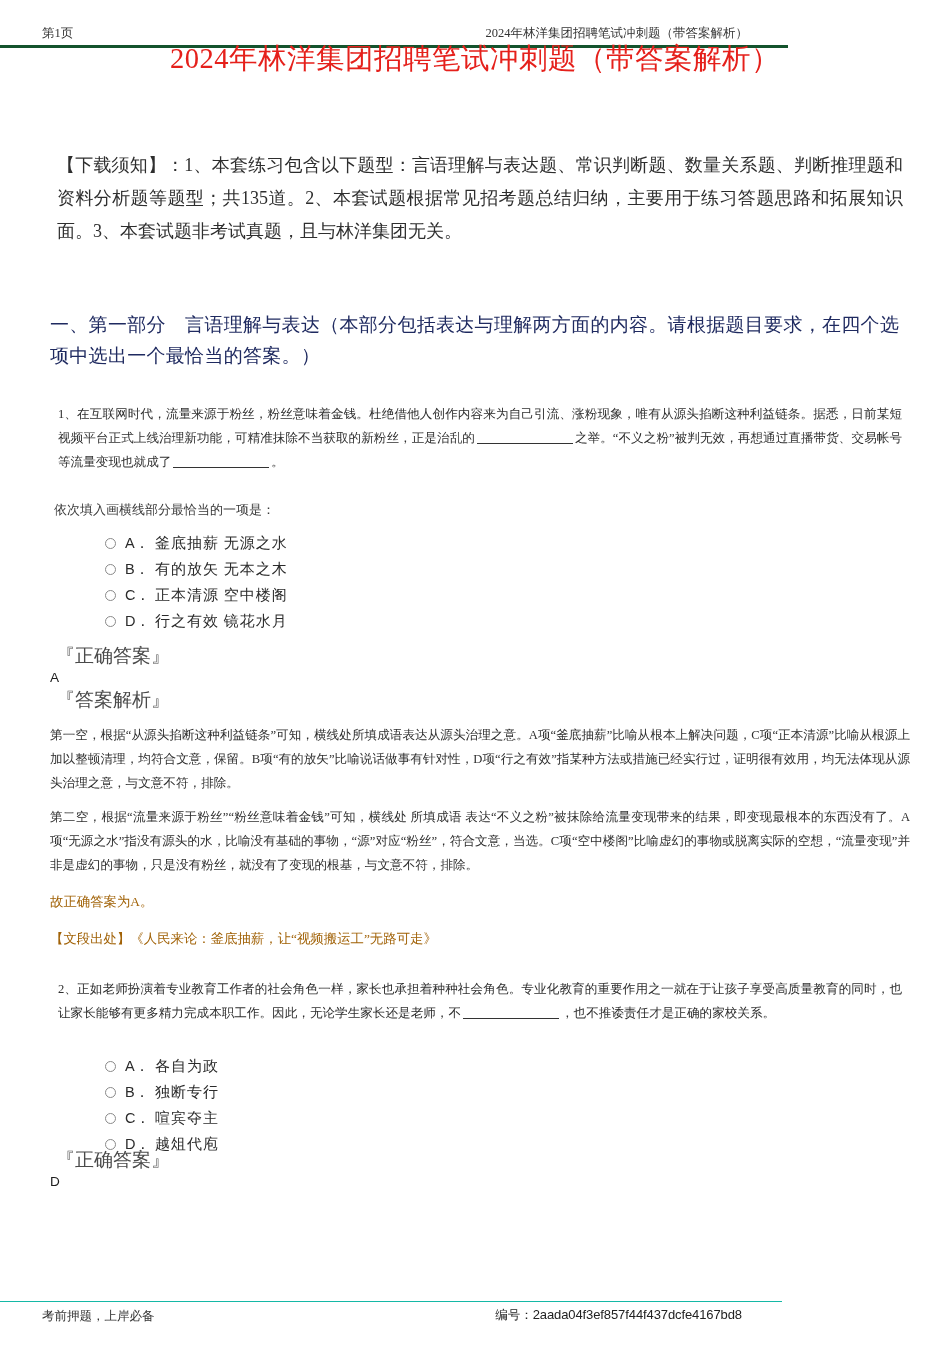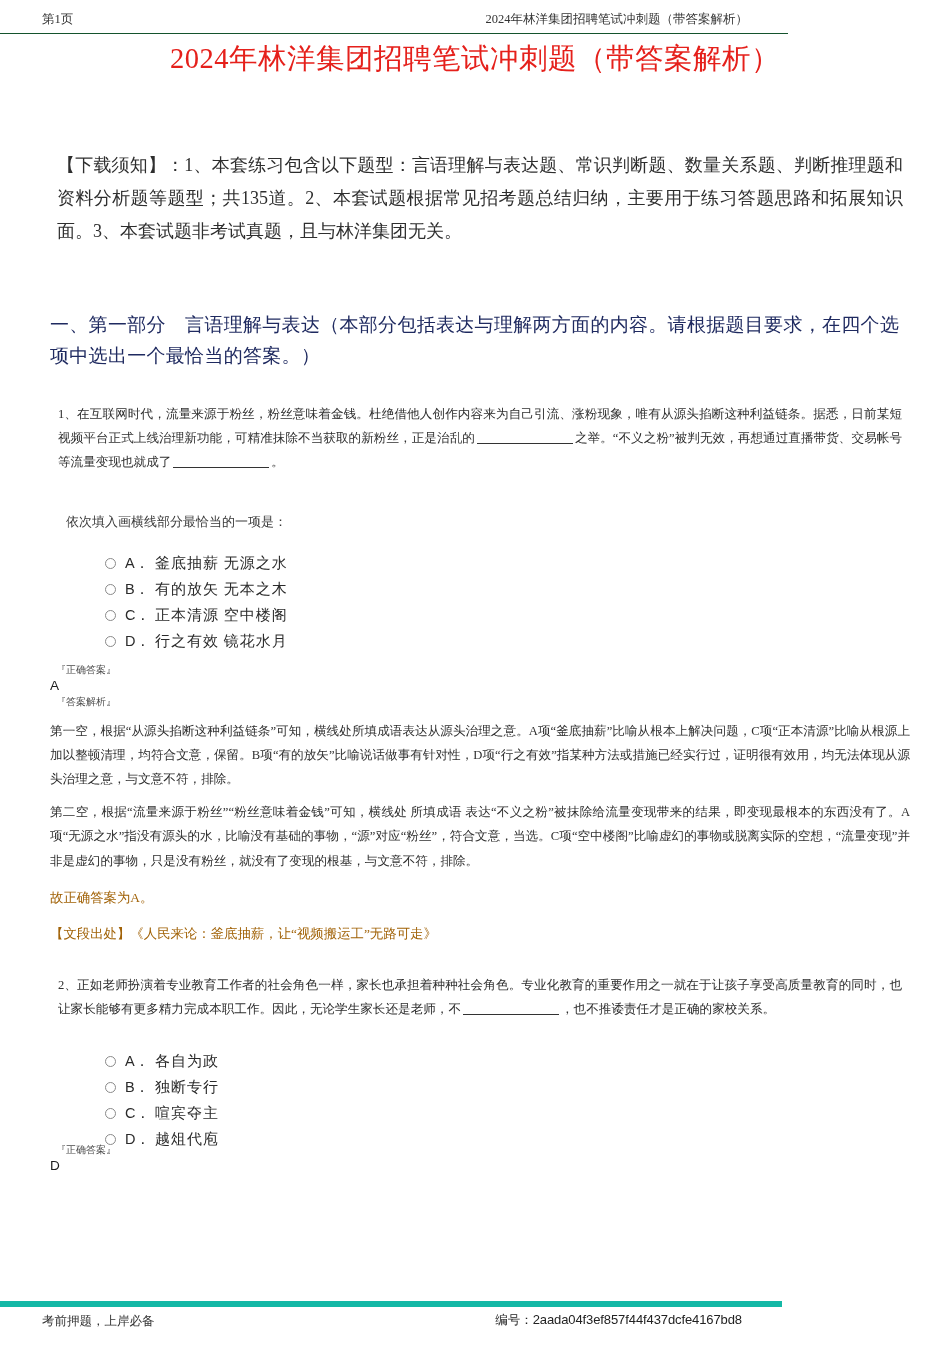--- a/index.html
+++ b/index.html
@@ -19,25 +19,25 @@
   .page {
     width: 950px;
     height: 1345px;
     position: relative;
     box-sizing: border-box;
   }
 
   
   .running-header {
     position: absolute;
-    top: 10px;
+    top: 24px;
     left: 0;
     width: 788px;
     height: 24px;
-    border-bottom: 1px solid #14532d;
+    border-bottom: 3px solid #14532d;
     box-sizing: border-box;
   }
   .running-header .hdr-left {
     position: absolute;
     left: 42px;
     top: 1px;
     font-size: 12.5px;
     color: #333;
     letter-spacing: 0;
   }
@@ -106,21 +106,21 @@
     width: 96px;
     border-bottom: 1px solid #333;
     vertical-align: -2px;
     margin: 0 2px;
   }
 
   .q-prompt {
     font-size: 13px;
     line-height: 1.9;
     color: #3a3a3a;
-    margin: 16px;
+    margin: 4px;
   }
 
   .options {
     margin: 8px 0 0 0;
     padding: 0;
     list-style: none;
   }
   .opt-row {
     display: flex;
     align-items: center;
@@ -144,21 +144,21 @@
     width: 30px;
     flex: 0 0 auto;
   }
   .opt-text {
     font-size: 15px;
     color: #2b2b2b;
     letter-spacing: 1px;
   }
 
   .ans-label {
-    font-size: 10px;
+    font-size: 19px;
     color: #4a4a4a;
     line-height: 1.36;
     margin: 0;
     padding-left: 6px;
   }
   .ans-value {
     font-size: 13.6px;
     color: #1d1d1d;
     font-family: "Liberation Sans", sans-serif;
     line-height: 1.36;
@@ -187,21 +187,21 @@
     left: 0;
   }
 
   
   .running-footer {
     position: absolute;
     bottom: 18px;
     left: 0;
     width: 782px;
     height: 26px;
-    border-top: 6px solid #14b8a6;
+    border-top: 1px solid #14b8a6;
     box-sizing: border-box;
     margin-top: 45px;
   }
   .running-footer .ftr-left {
     position: absolute;
     left: 42px;
     top: 6px;
     font-size: 12.5px;
     color: #333;
   }

